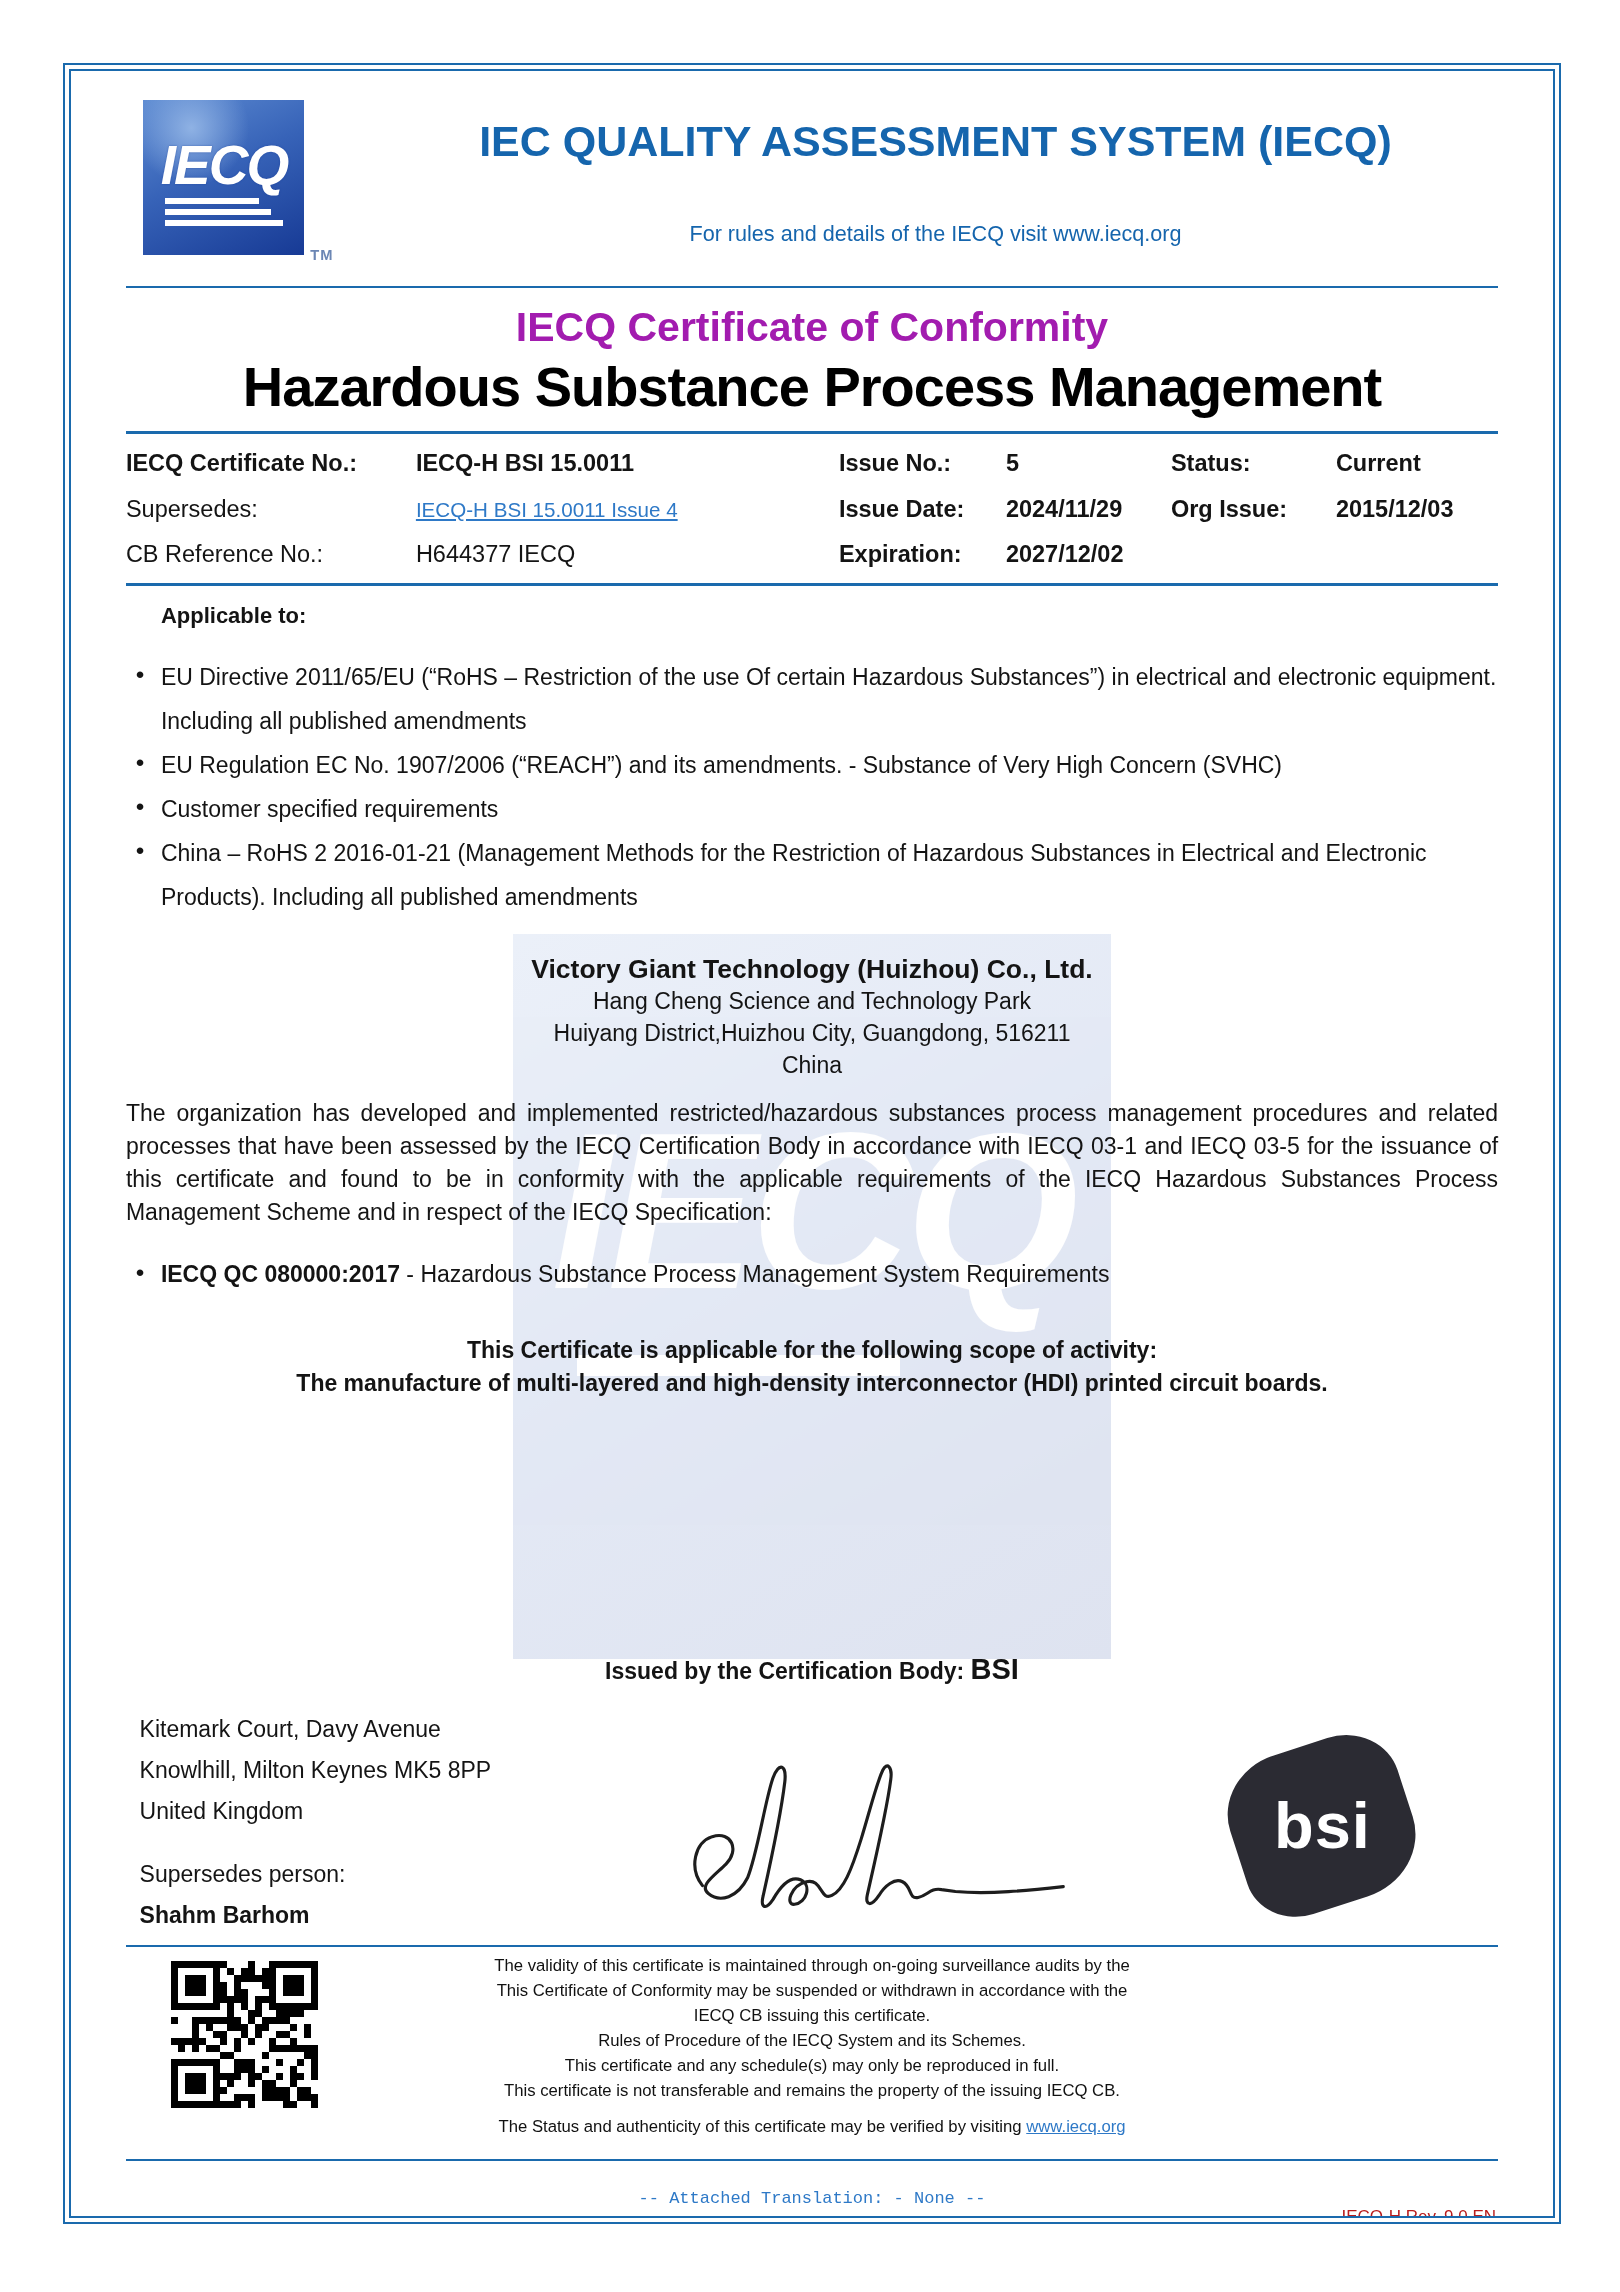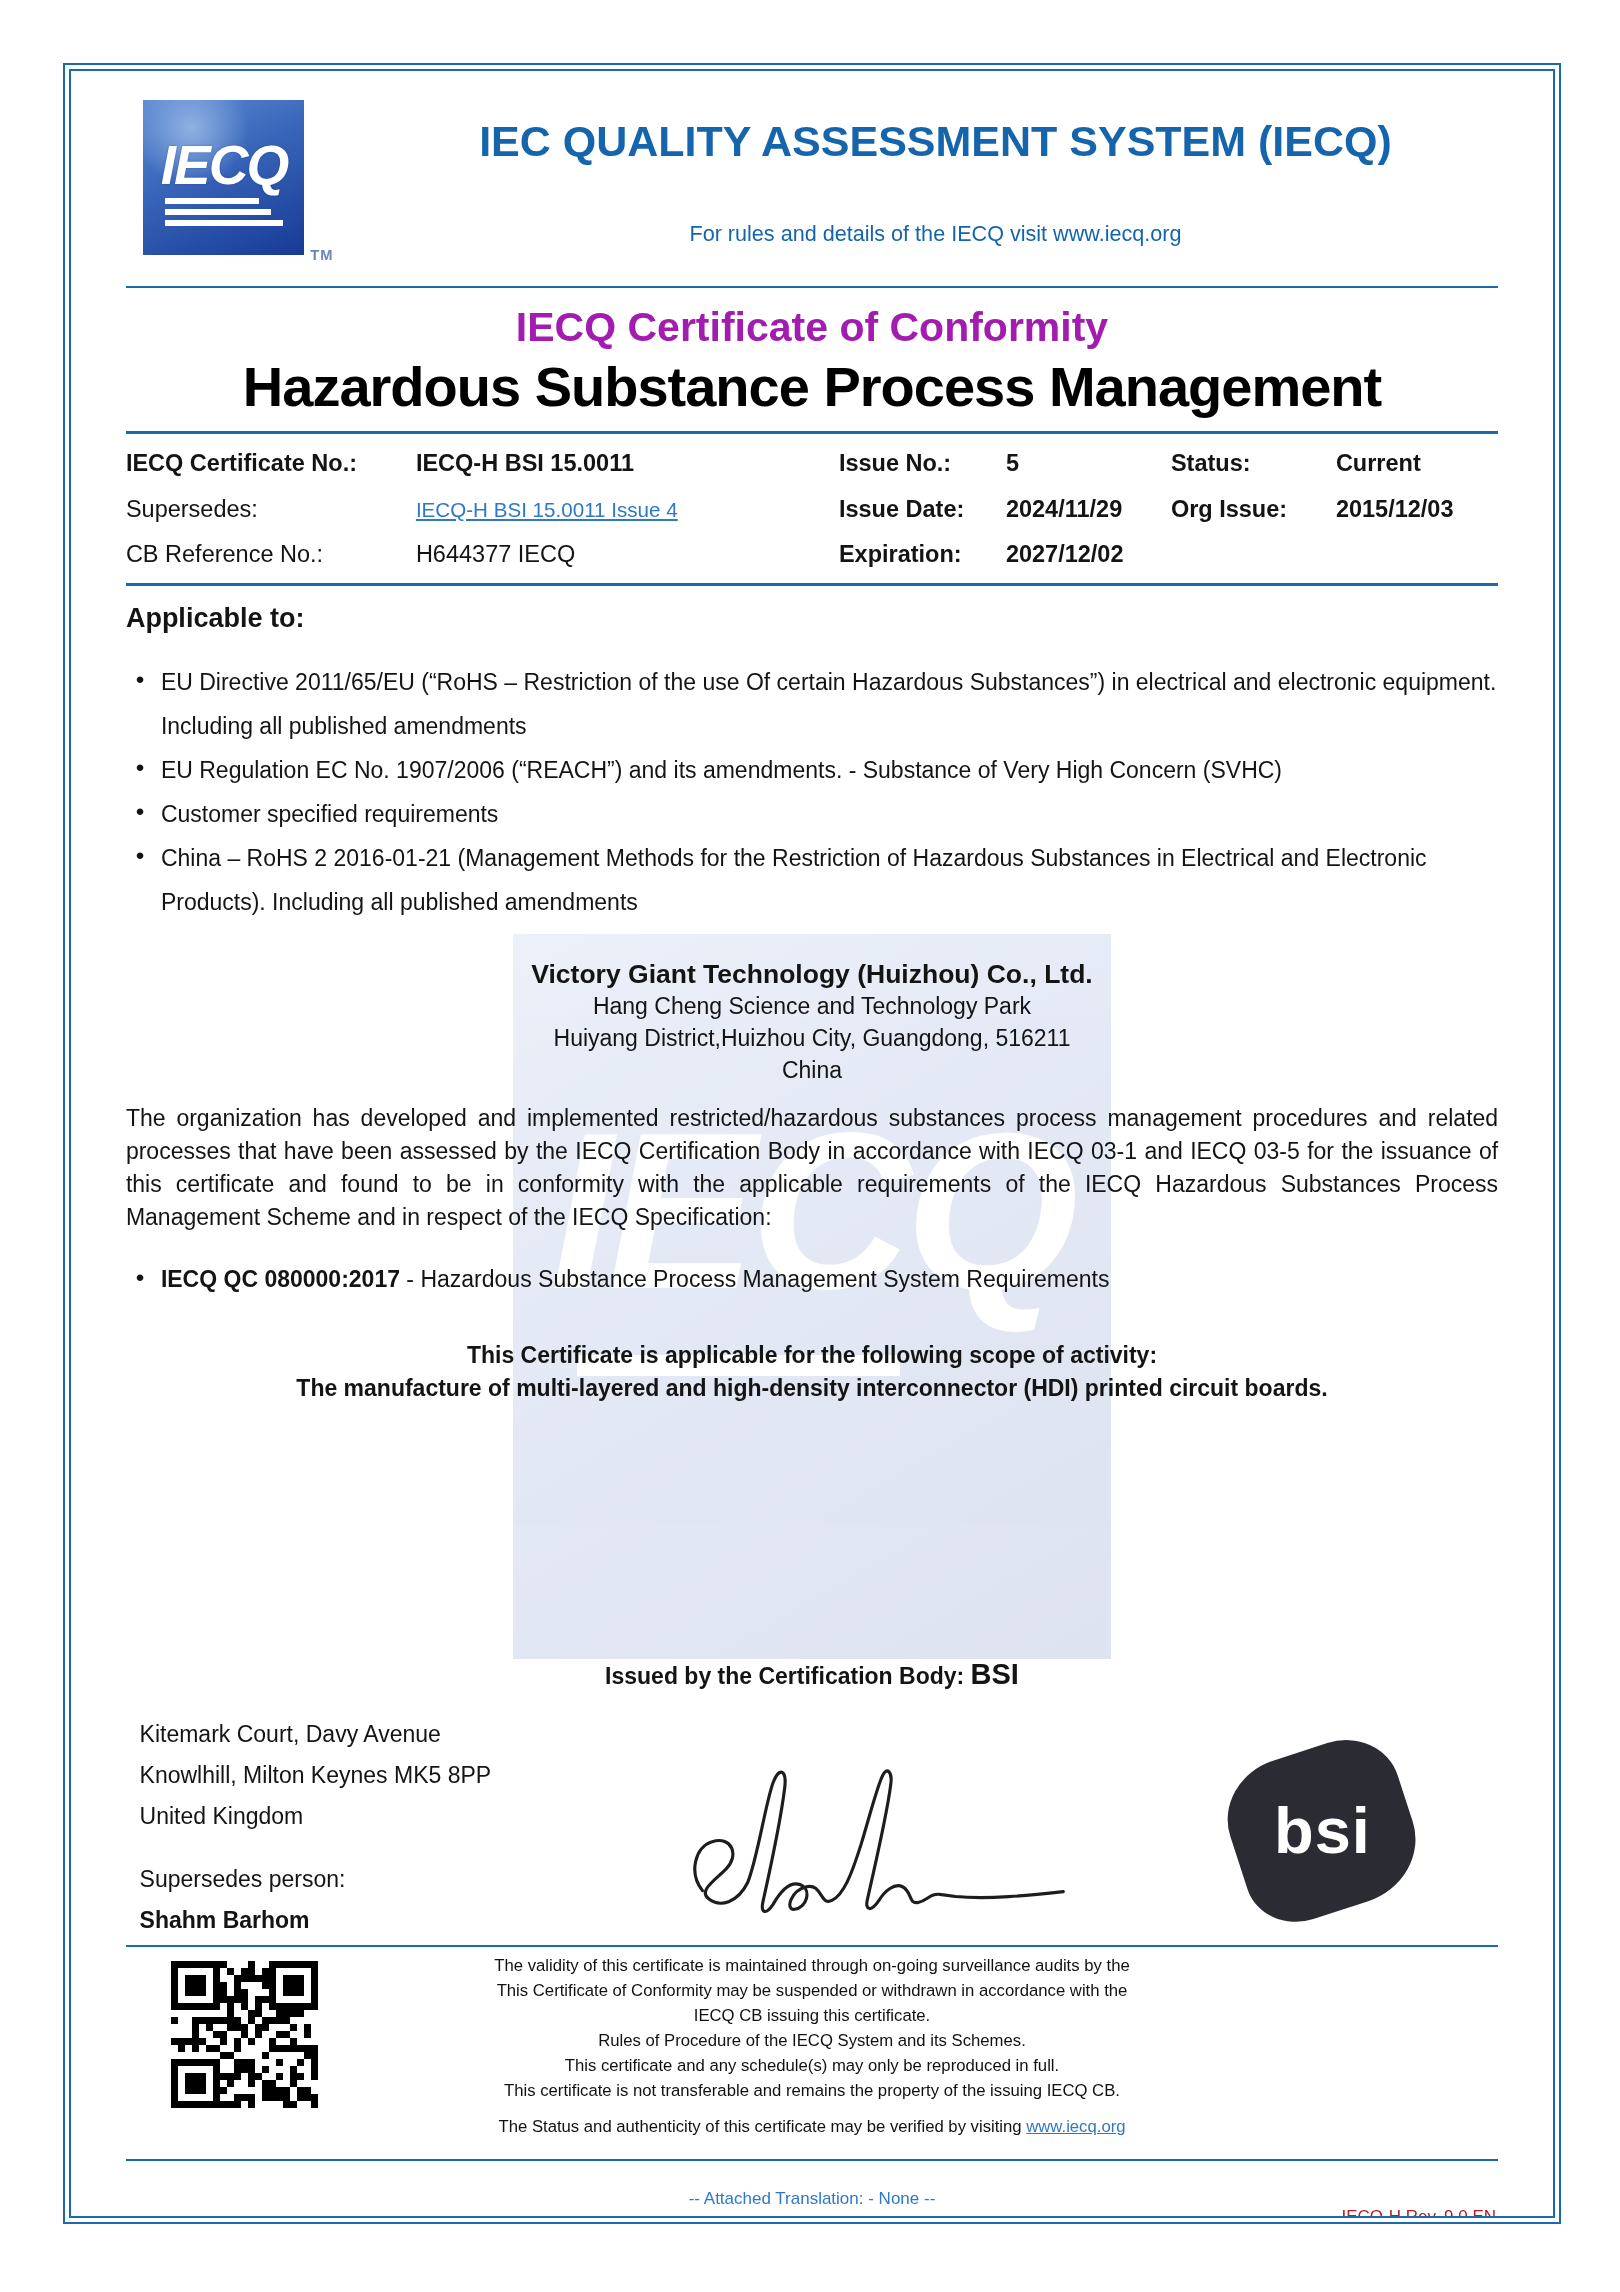--- a/index.html
+++ b/index.html
@@ -52,21 +52,21 @@
 
   
   .info-table{display:grid;grid-template-columns:290px 423px 167px 165px 165px 1fr;
     font-size:23.5px;row-gap:0;margin-top:5.9px;}
   .info-table .cell{padding:9.8px 0 8.8px 0;white-space:nowrap;}
   .bold{font-weight:bold;}
   .supersedes-link{font-size:20.6px;color:var(--link);text-decoration:underline;}
   .hr-thick2{border:none;border-top:3.9px solid var(--blue);margin-top:5.9px;}
 
   
-  .applicable-heading{margin-top:17.6px;font-size:27px;font-weight:bold;}
+  .applicable-heading{margin-top:17.6px;font-size:22px;font-weight:bold;margin-left:35px;}
   .bullet-list{list-style:none;margin-top:25.5px;}
   .bullet-list li{position:relative;padding-left:35px;font-size:23px;line-height:44px;}
   .bullet-list li::before{content:"\2022";position:absolute;left:9.8px;top:-2px;font-size:24.5px;}
 
   
   .company{margin-top:35px;text-align:center;}
   .company-name{font-size:26.5px;font-weight:bold;}
   .company-line{font-size:23px;line-height:32px;}
 
   
@@ -100,21 +100,21 @@
   
   .footer-box{position:absolute;left:55px;right:55px;bottom:55px;height:216px;
     border-top:2.9px solid var(--blue);border-bottom:2.9px solid var(--blue);}
   .qr{position:absolute;left:45px;top:13.7px;width:147px;height:147px;}
   .footer-text{position:absolute;left:0;right:0;top:5.9px;text-align:center;font-size:16.7px;line-height:25px;color:#111;}
   .verify-line{margin-top:10.8px;}
   .footer-link{color:var(--link);text-decoration:underline;margin-top:16px;}
 
   
   .bottom-row{position:absolute;left:55px;right:55px;bottom:3.9px;height:23.5px;font-size:17px;}
-  .attached{position:absolute;left:0;right:0;text-align:center;color:var(--link);}
+  .attached{position:absolute;left:0;right:0;text-align:center;color:var(--link);font-family:Liberation Mono, monospace;}
   .rev{position:absolute;right:2px;color:#b91c1c;margin-top:18px;}
 </style>
 </head>
 <body>
 
 <div class="page">
   <div class="frame-outer">
     <div class="frame-inner">
       <div class="content">
 

